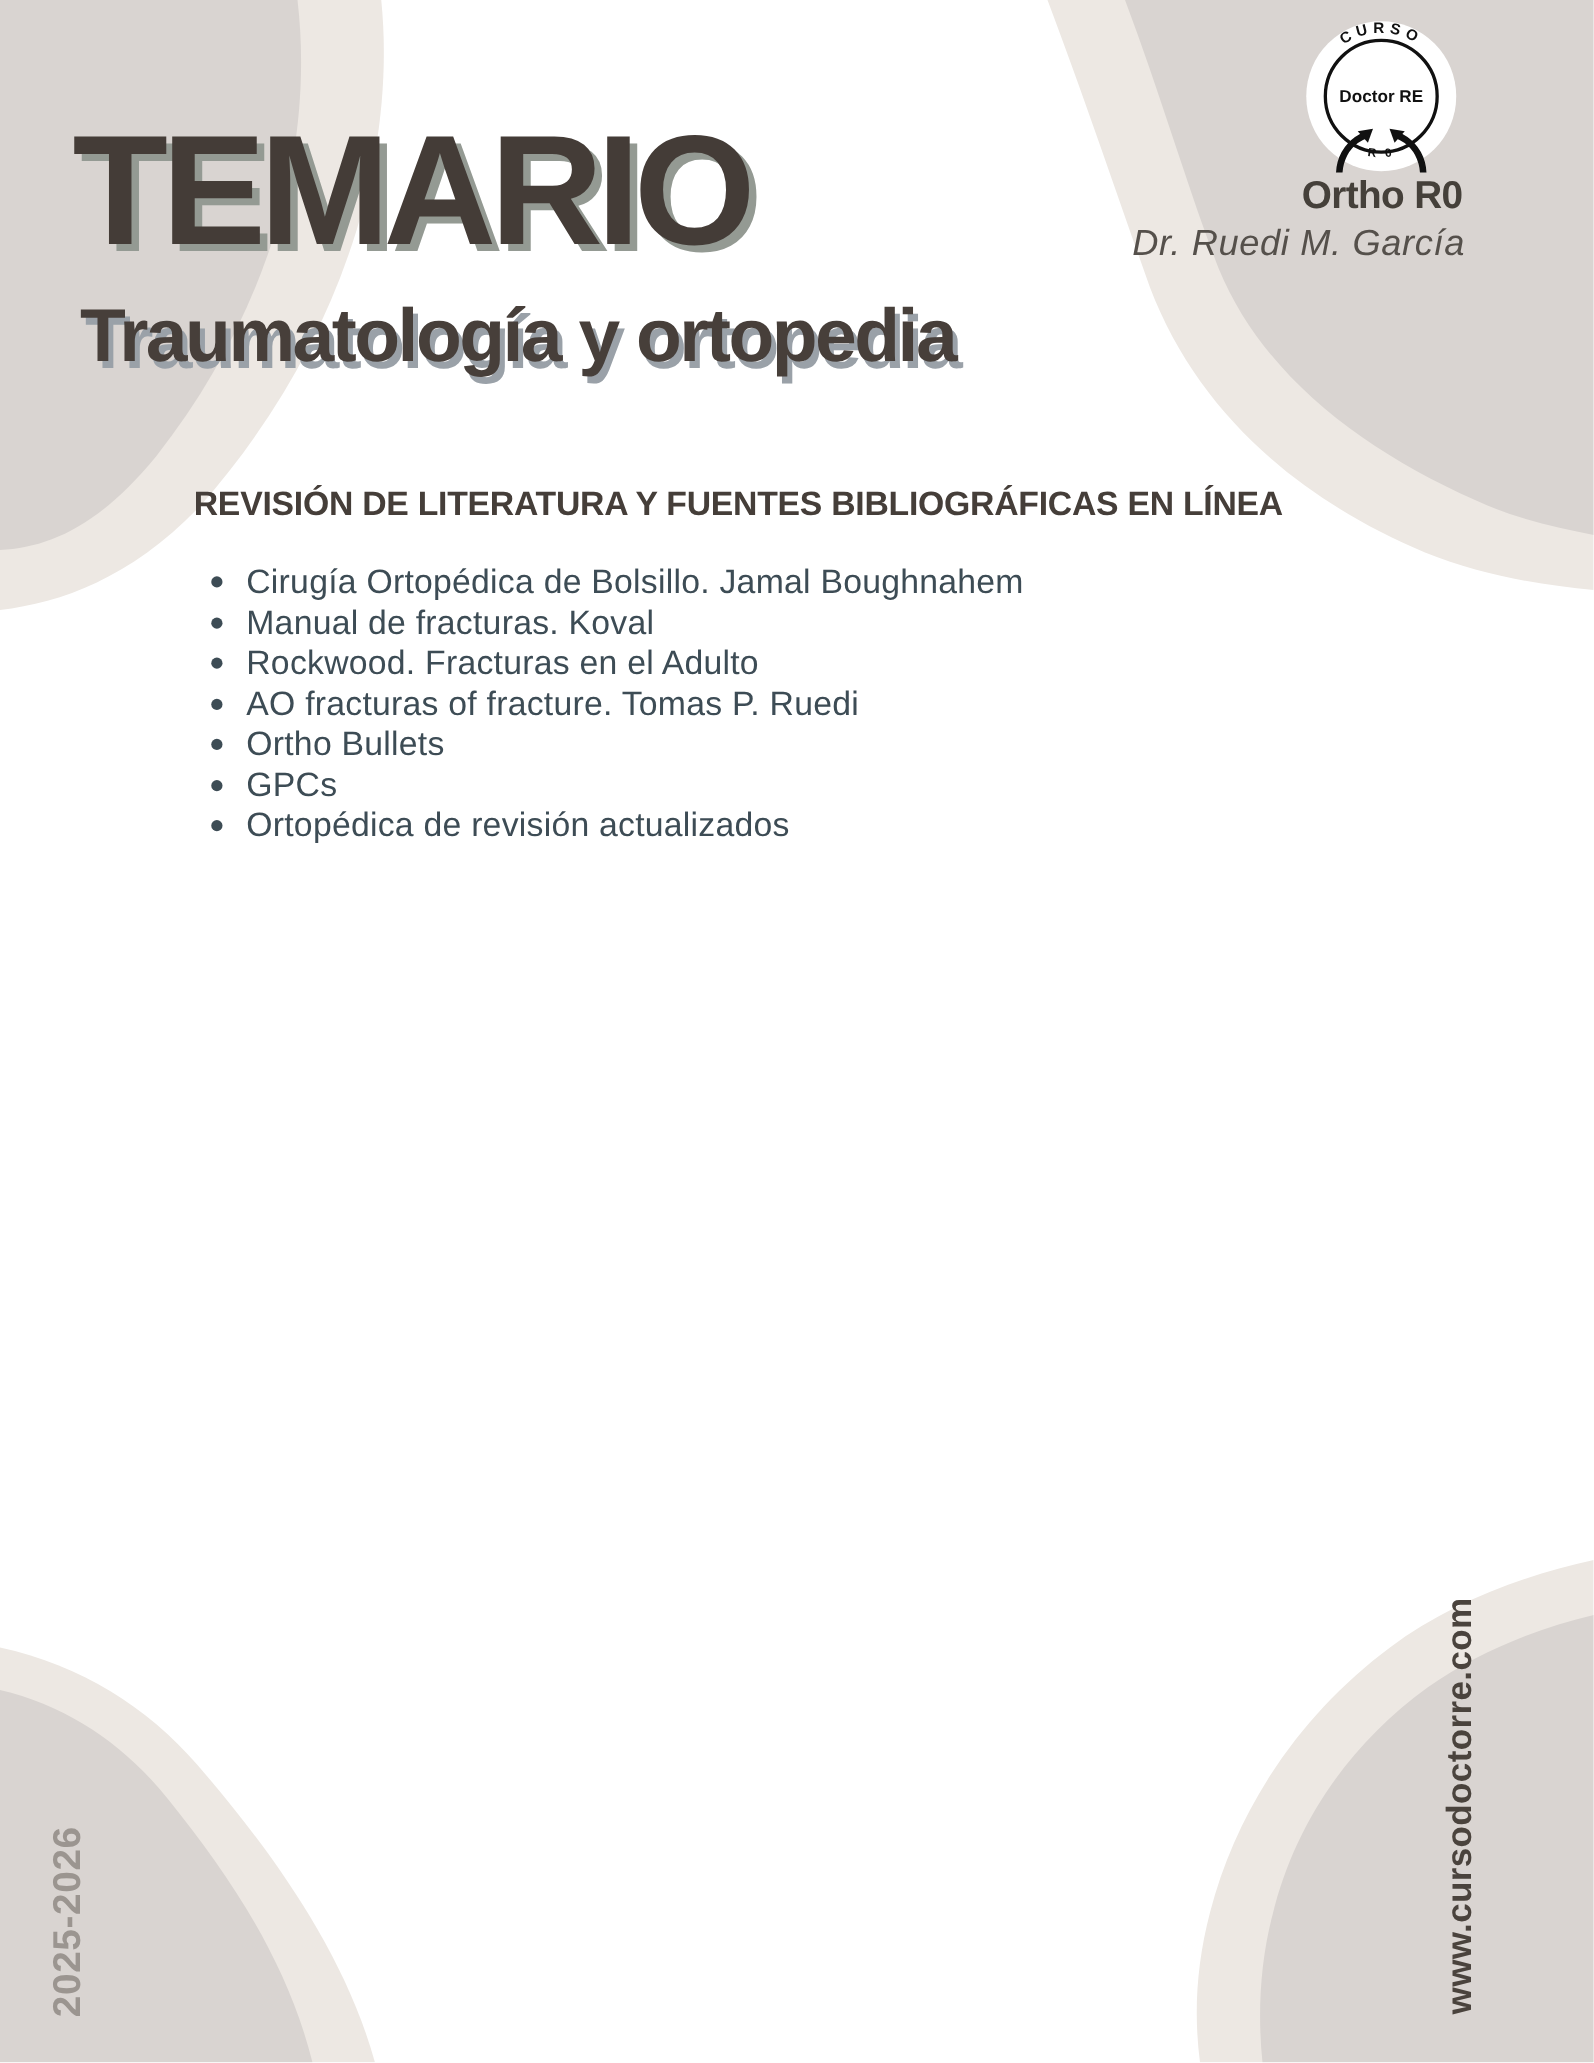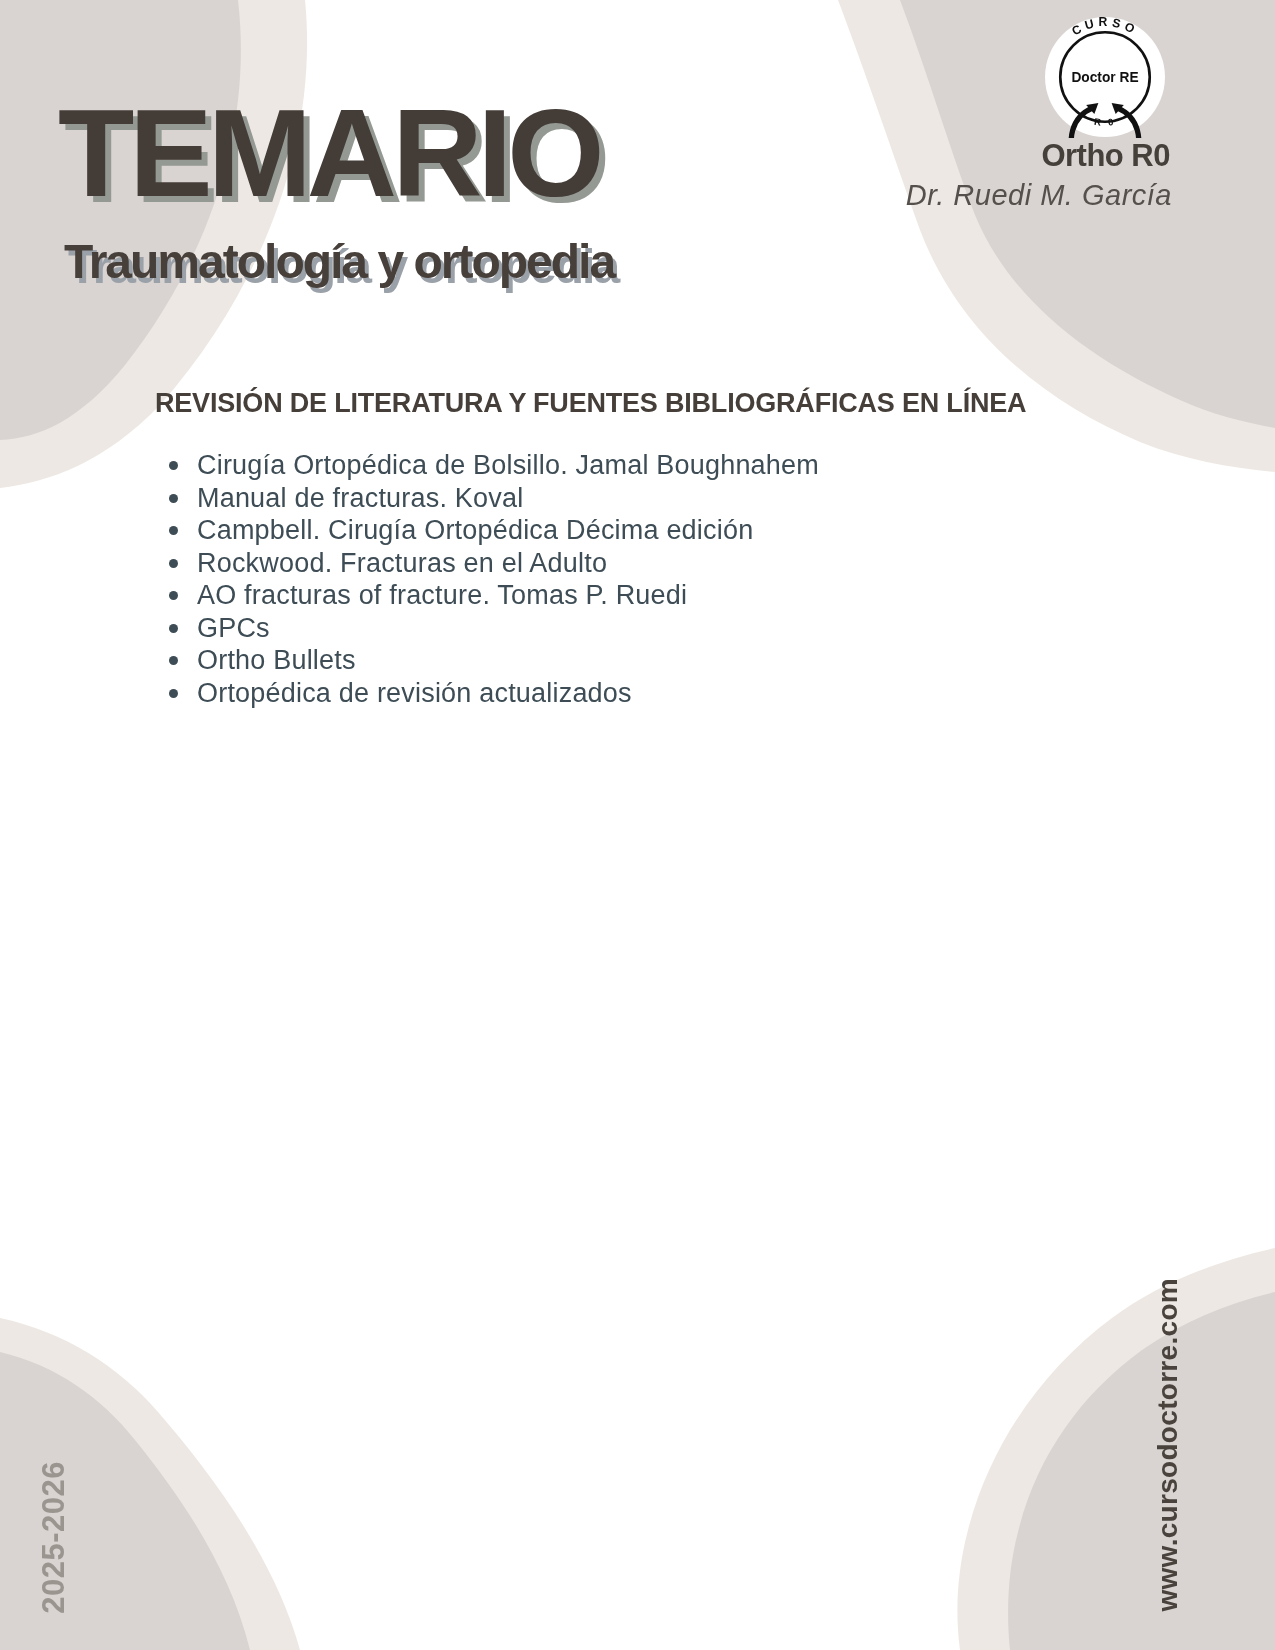--- a/index.html
+++ b/index.html
@@ -33,21 +33,21 @@
     letter-spacing: -5px;
     color: #443C37;
     text-shadow: 6px 6px 0 #949A93;
     white-space: nowrap;
   }
 
   .page-subtitle {
     position: absolute;
     left: 64px;
     top: 236px;
-    font-size: 48px;
+    font-size: 60px;
     line-height: 1.1;
     font-weight: 700;
     letter-spacing: -2px;
     color: #473F3A;
     text-shadow: 4px 5px 0 #9AA1A8;
     white-space: nowrap;
   }
 
   .section-heading {
     position: absolute;
@@ -184,24 +184,23 @@
   </div>
 
   <div class="course-label">Ortho R0</div>
   <div class="author-label">Dr. Ruedi M. García</div>
 
   <div class="section-heading">REVISIÓN DE LITERATURA Y FUENTES BIBLIOGRÁFICAS EN LÍNEA</div>
 
   <ul class="biblio-list">
     <li><span class="bullet-dot"></span><span>Cirugía Ortopédica de Bolsillo. Jamal Boughnahem</span></li>
     <li><span class="bullet-dot"></span><span>Manual de fracturas. Koval</span></li>
-    <li><span class="bullet-dot"></span><span>Campbell. Cirugía Ortopédica Décima edición</span></li>
     <li><span class="bullet-dot"></span><span>Rockwood. Fracturas en el Adulto</span></li>
     <li><span class="bullet-dot"></span><span>AO fracturas of fracture. Tomas P. Ruedi</span></li>
+    <li><span class="bullet-dot"></span><span>Ortho Bullets</span></li>
     <li><span class="bullet-dot"></span><span>GPCs</span></li>
-    <li><span class="bullet-dot"></span><span>Ortho Bullets</span></li>
     <li><span class="bullet-dot"></span><span>Ortopédica de revisión actualizados</span></li>
   </ul>
 
   <div class="vtext year-vertical">2025-2026</div>
   <div class="vtext site-vertical">www.cursodoctorre.com</div>
 
 </div>
 
 </body></html>

